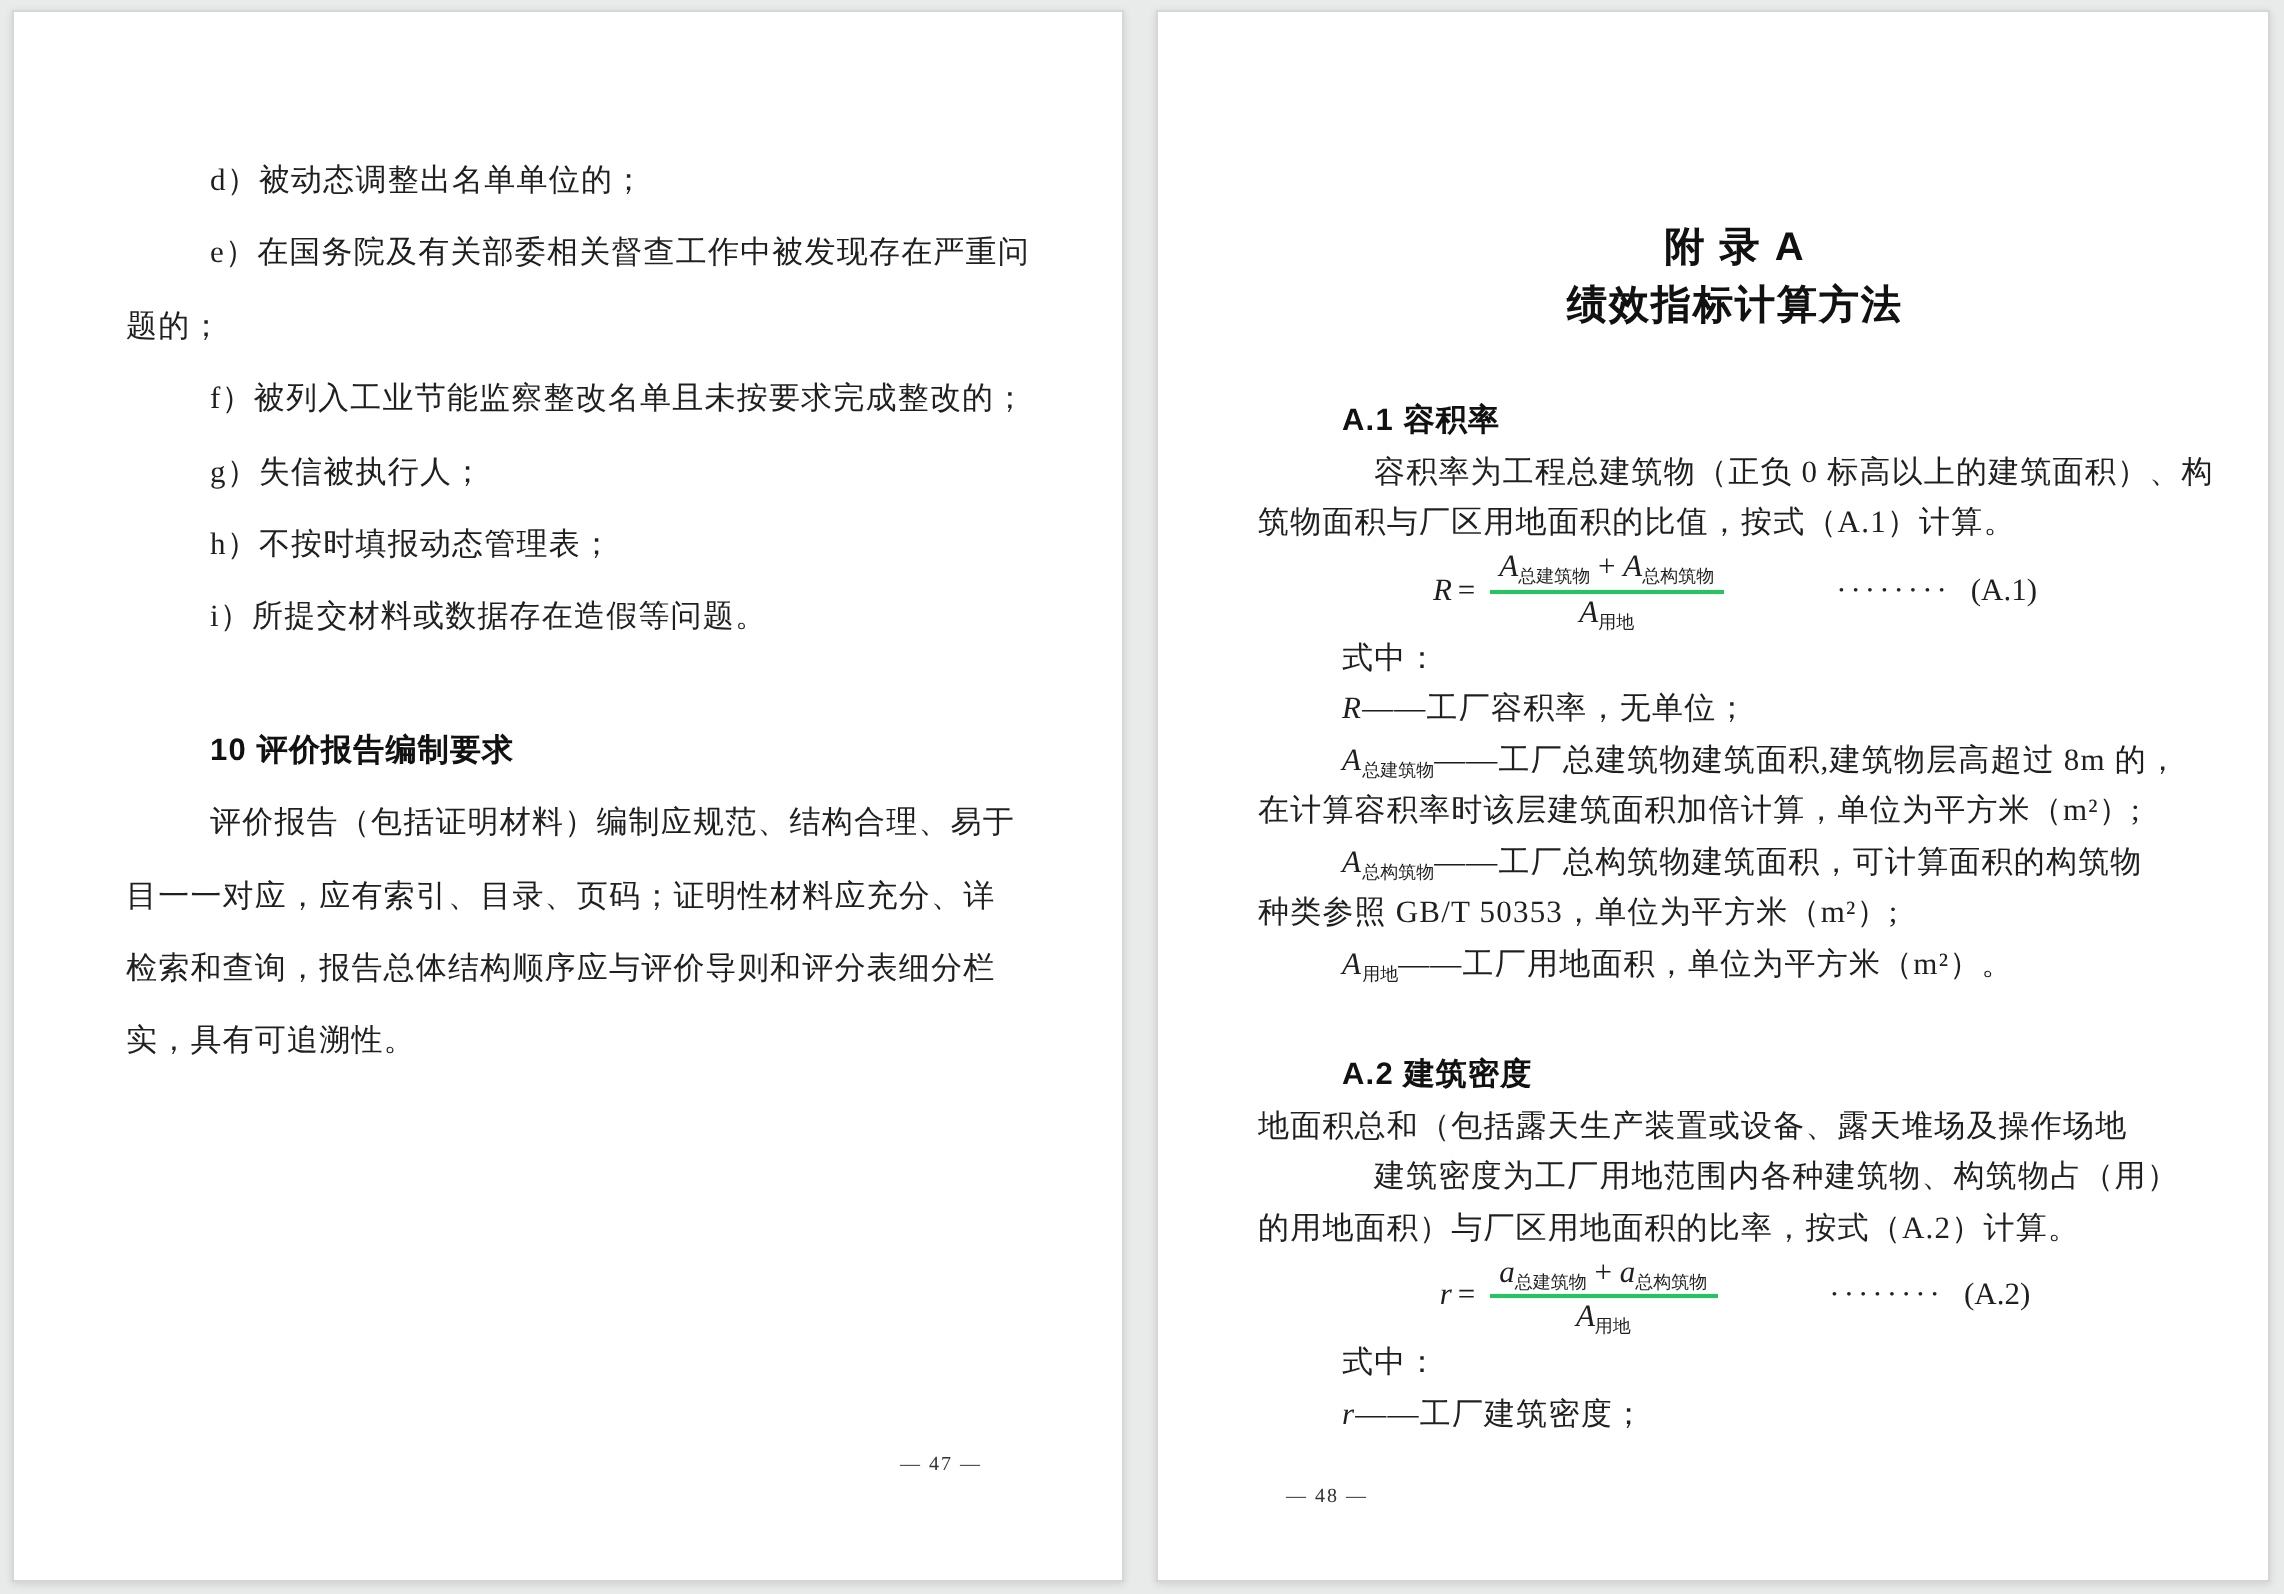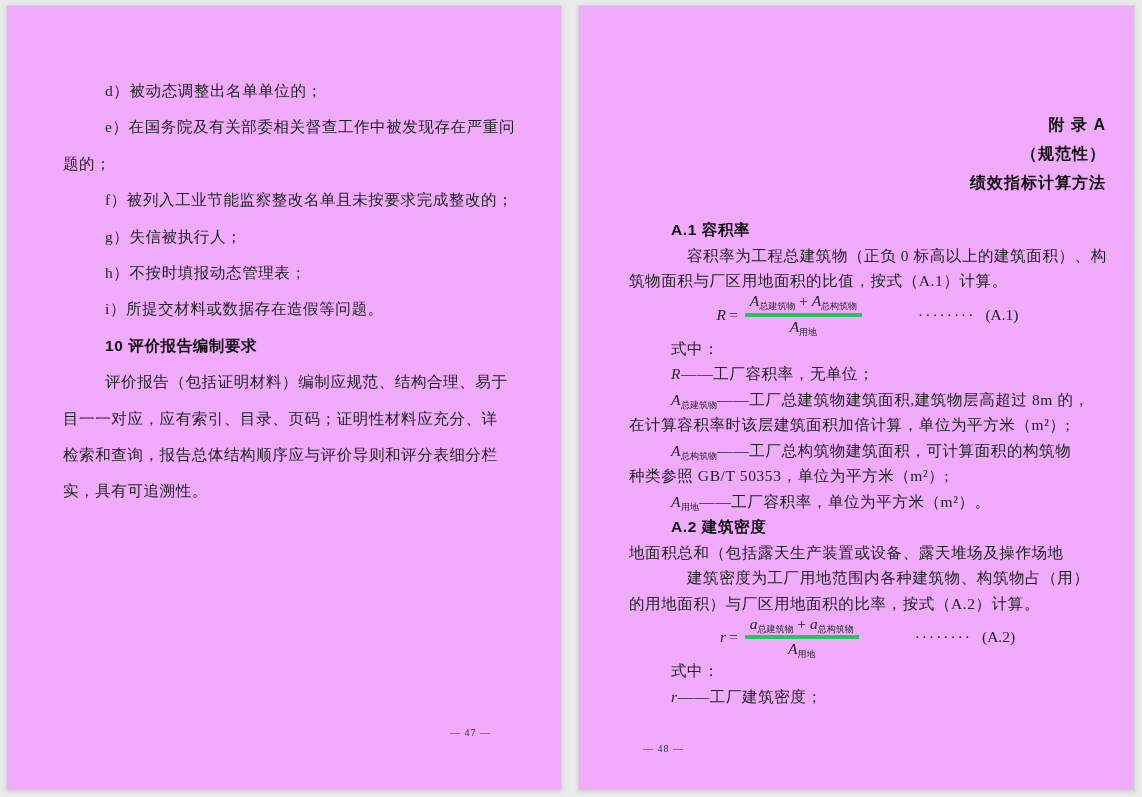--- a/index.html
+++ b/index.html
@@ -6,21 +6,21 @@
   body{
     width:1142px;height:797px;
     background:#e9eaea;
     position:relative;
     overflow:hidden;
     font-family:"Liberation Serif","DejaVu Serif",serif;
     color:#1f1f1f;
   }
   .page{
     position:absolute;top:5px;height:786px;
-    background:#f0abfc;
+    background:#ffffff;
     border:1px solid #d6d6d6;
     box-sizing:border-box;
     box-shadow:0 1px 4px rgba(0,0,0,0.12);
     overflow:hidden;
   }
   #page-left{left:6px;width:556px;}
   #page-right{left:578px;width:557px;}
 
   
   .content-left{
@@ -34,50 +34,50 @@
 
   
   .content-right{
     padding:0 28px 0 50px;
     font-size:15.5px;
     letter-spacing:0.6px;
   }
   .title-block{padding-top:104px;text-align:center;}
   .title-line{
     font-family:"Liberation Sans","DejaVu Sans",sans-serif;
-    font-weight:bold;font-size:16px;line-height:29px;
-    letter-spacing:1px;color:#111;text-align:right;
+    font-weight:bold;font-size:20px;line-height:29px;
+    letter-spacing:1px;color:#111;
   }
   .sec{margin-top:20px;}
   .content-right .line{
     height:25.5px;line-height:25.5px;white-space:nowrap;
   }
 
   
   .b{
     font-family:"Liberation Sans","DejaVu Sans",sans-serif;
-    font-weight:bold;color:#111;
+    font-weight:bold;color:#111;margin-top:30px;
   }
   .i1{padding-left:42px;}
   .i2{padding-left:58px;}
 
   .fvar{font-style:italic;}
   sub.csub{font-size:9px;letter-spacing:0;vertical-align:-3px;}
 
   
   .formula{
     height:42px;
     display:flex;align-items:center;justify-content:center;
     font-size:15.5px;letter-spacing:0;
   }
   .frac{
     display:inline-flex;flex-direction:column;align-items:center;
     margin:0 4px;line-height:1.15;
   }
-  .frac .num{border-bottom:4px solid #22c55e;padding:0 5px 1px 5px;}
+  .frac .num{border-bottom:2px solid #22c55e;padding:0 5px 1px 5px;}
   .frac .den{padding-top:1px;text-align:right;}
   .feq{margin:0 3px;}
   .fdots{margin-left:52px;letter-spacing:2px;color:#222;}
   .flabel{margin-left:10px;}
 
   .page-number{
     position:absolute;font-size:10px;letter-spacing:1px;color:#333;
   }
   #pn-left{right:70px;bottom:52px;}
   #pn-right{left:64px;bottom:36px;}
@@ -101,21 +101,20 @@
     <div class="line">实，具有可追溯性。</div>
   </div>
   <div class="page-number" id="pn-left">— 47 —</div>
 </div>
 
 <div class="page" id="page-right">
   <div class="content-right">
 
     <div class="title-block">
       <div class="title-line">附 录 A</div>
-      <div class="title-line">（规范性）</div>
       <div class="title-line">绩效指标计算方法</div>
     </div>
 
     <div class="sec">
       <div class="line i1 b">A.1 容积率</div>
       <div class="line i2">容积率为工程总建筑物（正负 0 标高以上的建筑面积）、构</div>
       <div class="line">筑物面积与厂区用地面积的比值，按式（A.1）计算。</div>
 
       <div class="formula">
         <span class="fvar">R</span>
@@ -127,21 +126,21 @@
         <span class="fdots">········</span>
         <span class="flabel">(A.1)</span>
       </div>
 
       <div class="line i1">式中：</div>
       <div class="line i1"><span class="fvar">R</span><sub class="csub"></sub><span>——工厂容积率，无单位；</span></div>
       <div class="line i1"><span class="fvar">A</span><sub class="csub">总建筑物</sub><span>——工厂总建筑物建筑面积,建筑物层高超过 8m 的，</span></div>
       <div class="line">在计算容积率时该层建筑面积加倍计算，单位为平方米（m²）;</div>
       <div class="line i1"><span class="fvar">A</span><sub class="csub">总构筑物</sub><span>——工厂总构筑物建筑面积，可计算面积的构筑物</span></div>
       <div class="line">种类参照 GB/T 50353，单位为平方米（m²）;</div>
-      <div class="line i1"><span class="fvar">A</span><sub class="csub">用地</sub><span>——工厂容积率，单位为平方米（m²）。</span></div>
+      <div class="line i1"><span class="fvar">A</span><sub class="csub">用地</sub><span>——工厂用地面积，单位为平方米（m²）。</span></div>
 
       <div class="line i1 b">A.2 建筑密度</div>
       <div class="line">地面积总和（包括露天生产装置或设备、露天堆场及操作场地</div>
       <div class="line i2">建筑密度为工厂用地范围内各种建筑物、构筑物占（用）</div>
       <div class="line">的用地面积）与厂区用地面积的比率，按式（A.2）计算。</div>
 
       <div class="formula">
         <span class="fvar">r</span>
         <span class="feq">=</span>
         <span class="frac">

